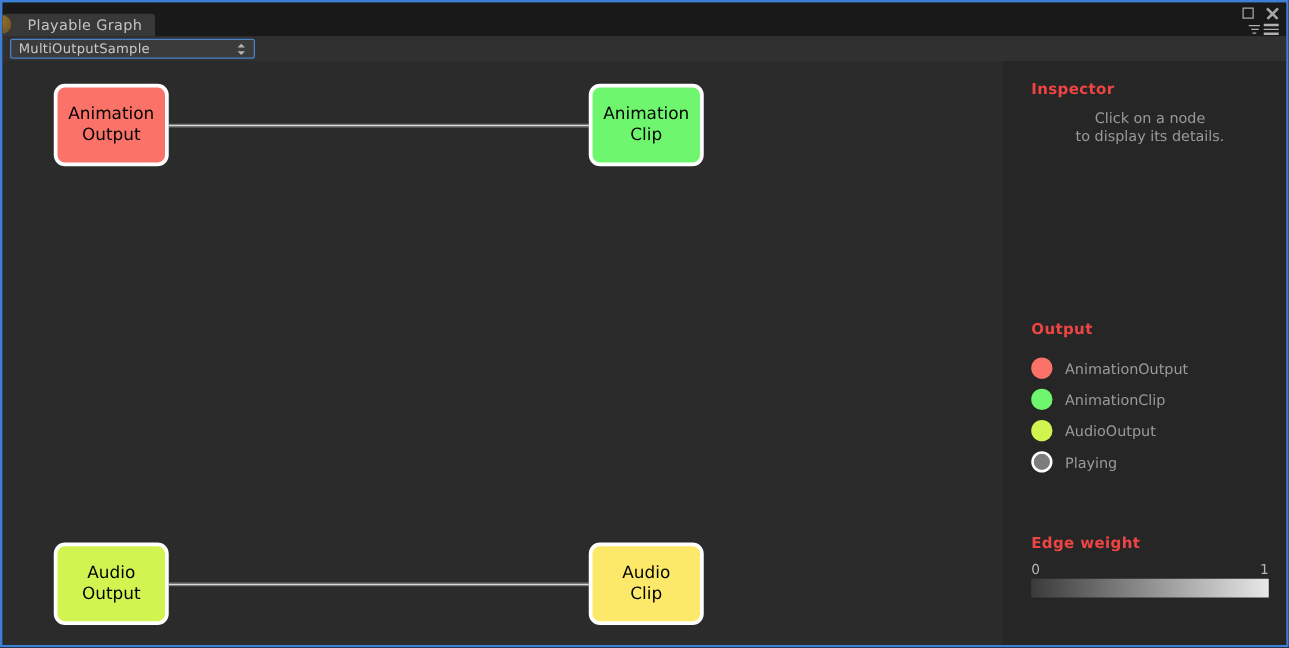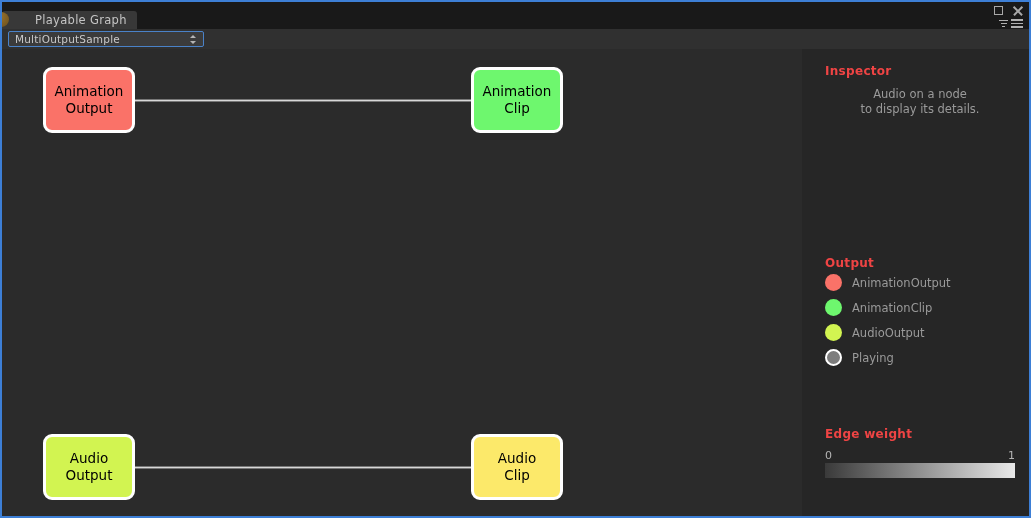--- a/index.html
+++ b/index.html
@@ -19,21 +19,21 @@
 
   
   #titlebar {
     position:absolute; left:0; top:0;
     width:100%; height:27px;
     background:#191919;
   }
   #tab {
     position:absolute; left:0; top:9px;
     height:18px;
-    padding:0 10px 0 33px;
+    padding:0 10px 0 20px;
     background:#383838;
     border-top-left-radius:3px;
     border-top-right-radius:3px;
     display:flex; align-items:center;
     color:#c4c4c4;
     font-size:11.5px;
     letter-spacing:.3px;
     white-space:nowrap;
   }
   #tab-icon {
@@ -147,21 +147,21 @@
   #inspector { position:absolute; left:23px; top:15px; width:190px; }
   #inspector-hint {
     margin-top:9px;
     color:#9a9a9a;
     font-size:11.5px;
     line-height:15px;
     text-align:center;
     white-space:pre-line;
   }
   #legend { position:absolute; left:23px; top:207px; width:190px; }
-  #legend-list { margin-top:0; }
+  #legend-list { margin-top:12px; }
   .legend-row {
     display:flex; align-items:center;
     height:25px;
   }
   .swatch {
     width:17px; height:17px;
     border-radius:50%;
     margin-right:10px;
     flex:none;
   }
@@ -230,21 +230,21 @@
       <div class="node" style="left: 41px; top: 385px; background: rgb(210, 244, 81);">Audio
 Output</div>
       <div class="node" style="left: 469px; top: 385px; background: rgb(252, 233, 106);">Audio
 Clip</div>
     </div>
 
   <div id="sidebar">
 
     <div id="inspector">
       <div class="panel-title">Inspector</div>
-      <div id="inspector-hint">Audio on a node
+      <div id="inspector-hint">Click on a node
 to display its details.</div>
     </div>
 
     <div id="legend">
       <div class="panel-title">Output</div>
       <div id="legend-list">
           <div class="legend-row">
             <span class="swatch" style="background: rgb(250, 114, 104);"></span>
             <span class="legend-label">AnimationOutput</span>
           </div>

